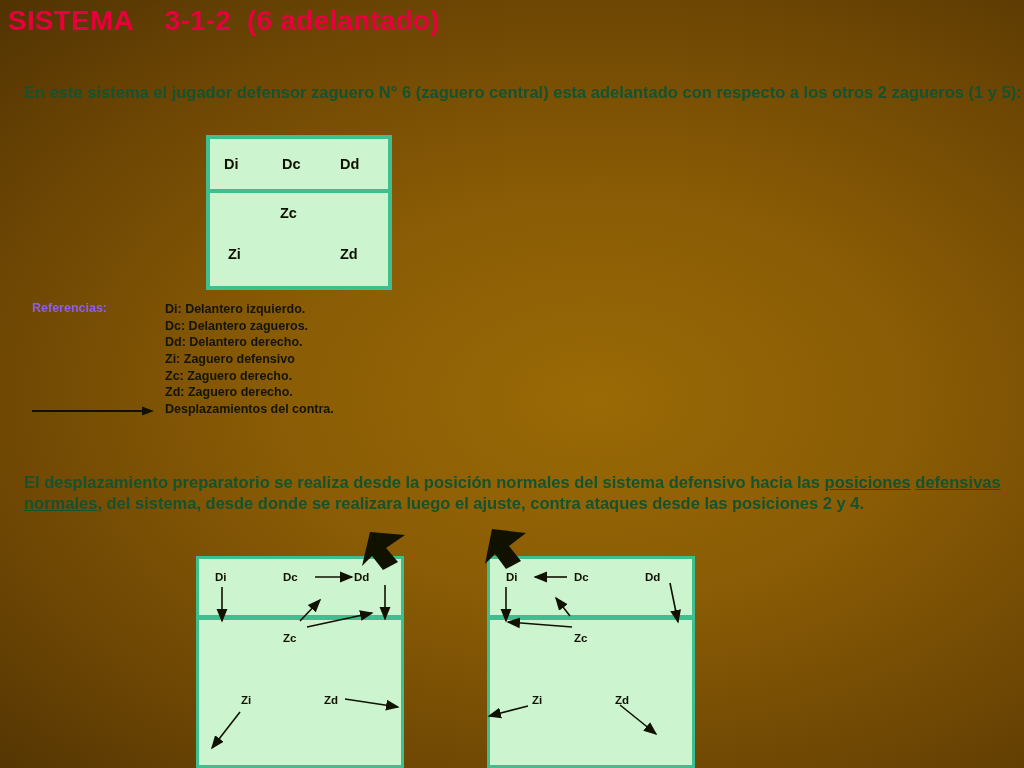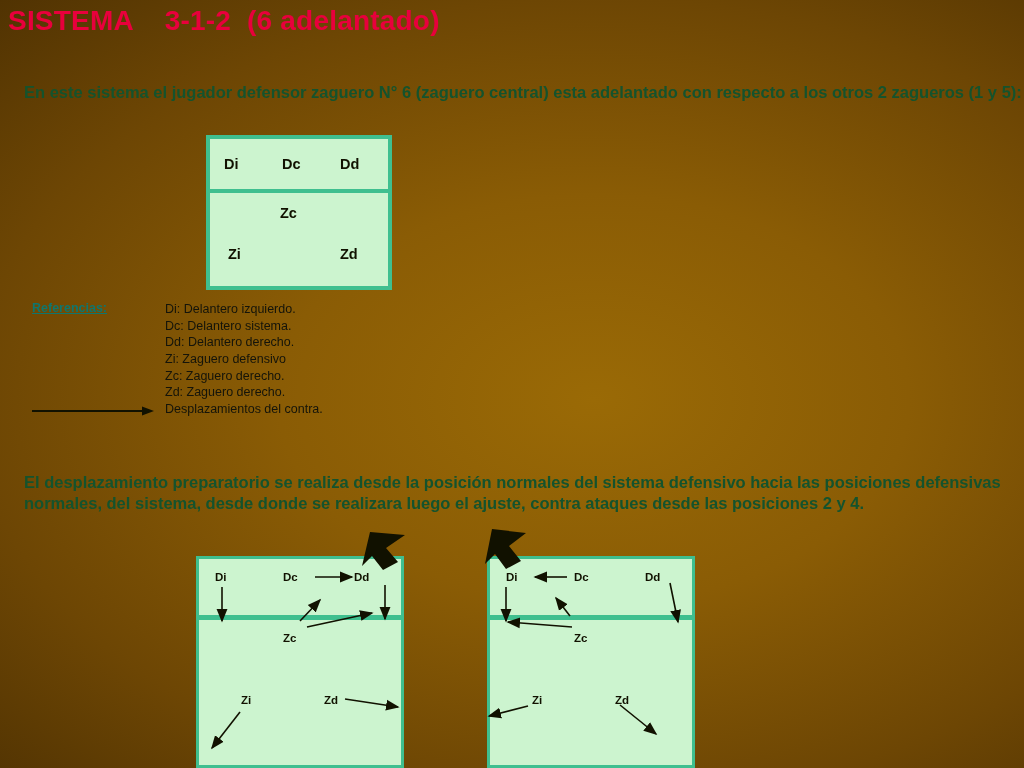--- a/index.html
+++ b/index.html
@@ -66,21 +66,21 @@
     top: 82px;
     width: 1010px;
   }
 
   .para-2 {
     left: 8px;
     top: 472px;
     width: 1000px;
   }
 
-  .u { }
+  .u { text-decoration: underline; }
 
   
   .court-top {
     position: absolute;
     left: 206px;
     top: 135px;
     width: 186px;
     height: 155px;
     background: #ccf4cf;
     border: 4px solid #3fbf8f;
@@ -107,29 +107,28 @@
   .ct-zi { left: 18px; top: 107px; }
   .ct-zd { left: 130px; top: 107px; }
 
   
   .ref-title {
     position: absolute;
     left: 32px;
     top: 301px;
     font-size: 12.5px;
     font-weight: bold;
-    text-decoration: underline;
-    color: #0f766e;
+    color: #8b5cf6;
   }
   .ref-list {
     position: absolute;
     left: 165px;
     top: 301px;
     font-size: 12.5px;
-    font-weight: normal;
+    font-weight: bold;
     color: #14140a;
     line-height: 1.33;
   }
   .ref-arrow {
     position: absolute;
     left: 32px;
     top: 405px;
     width: 122px;
     height: 12px;
   }
@@ -193,21 +192,21 @@
     <span class="lbl ct-dc">Dc</span>
     <span class="lbl ct-dd">Dd</span>
     <span class="lbl ct-zc">Zc</span>
     <span class="lbl ct-zi">Zi</span>
     <span class="lbl ct-zd">Zd</span>
   </div>
 
   <div class="ref-title">Referencias:</div>
   <div class="ref-list">
     <div>Di: Delantero izquierdo.</div>
-    <div>Dc: Delantero sistema.</div>
+    <div>Dc: Delantero zagueros.</div>
     <div>Dd: Delantero derecho.</div>
     <div>Zi: Zaguero defensivo</div>
     <div>Zc: Zaguero derecho.</div>
     <div>Zd: Zaguero derecho.</div>
     <div>Desplazamientos del contra.</div>
   </div>
 
   <svg class="ref-arrow" viewBox="0 0 122 12">
     <line x1="0" y1="6" x2="112" y2="6" stroke="#111100" stroke-width="2"></line>
     <polygon points="122,6 110,1.5 110,10.5" fill="#111100"></polygon>

